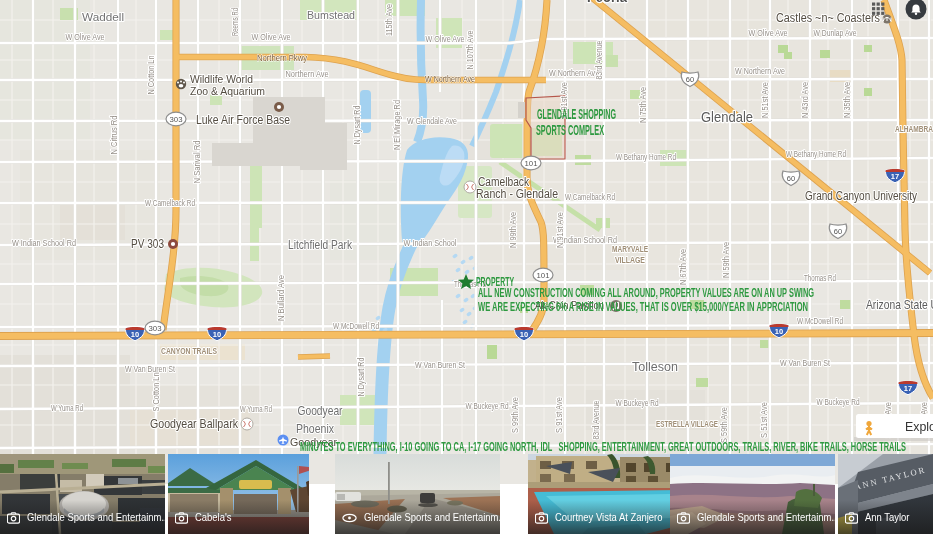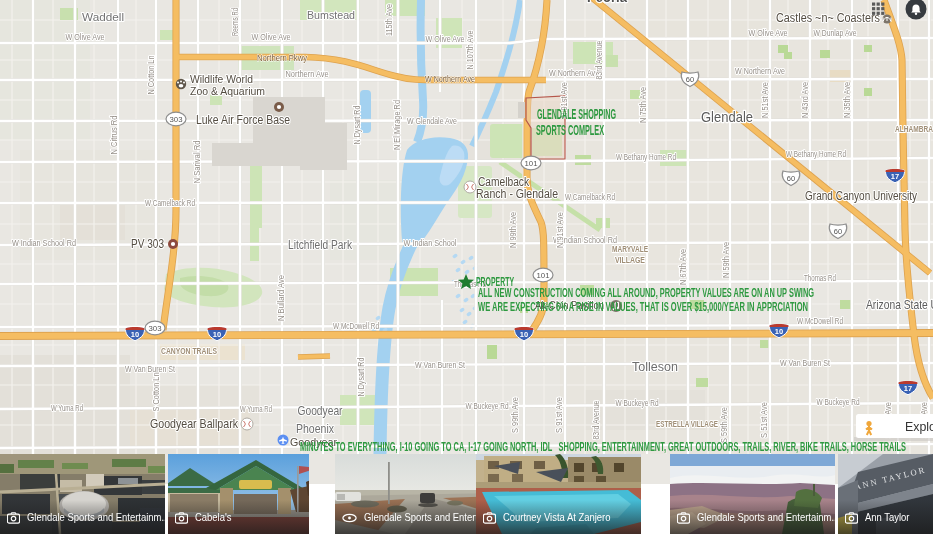--- a/index.html
+++ b/index.html
@@ -509,21 +509,21 @@
         <rect x="2" y="40" width="8" height="6" fill="#b8b8b4"></rect>
         <rect x="85" y="39" width="15" height="10" rx="2" fill="#3e3d3b"></rect>
         <ellipse cx="93" cy="51" rx="10" ry="2" fill="#52504a"></ellipse>
       </svg><div class="lab">
         <svg width="15" height="10" viewBox="0 0 17 11">
           <ellipse cx="8.5" cy="5.5" rx="7.5" ry="4.2" fill="none" stroke="#fff" stroke-width="1.4"></ellipse>
           <circle cx="8.5" cy="5.5" r="1.6" fill="#fff"></circle>
         </svg>
         <span>Glendale Sports and Entertainm...</span>
       </div></div>
-    <div class="tile" style="left:476px;width:164.5px"><svg width="165" height="80" viewBox="0 0 165 80">
+    <div class="tile" style="left:528px;width:164.5px"><svg width="165" height="80" viewBox="0 0 165 80">
         <rect width="165" height="80" fill="#c2b18c"></rect>
         <rect x="0" y="0" width="165" height="6" fill="#cdd6e0"></rect>
         <rect x="8" y="2" width="78" height="26" fill="#c0ae85"></rect>
         <rect x="12" y="7" width="11" height="8" fill="#6e5f45"></rect>
         <rect x="34" y="7" width="12" height="8" fill="#6e5f45"></rect>
         <rect x="58" y="7" width="11" height="8" fill="#6e5f45"></rect>
         <rect x="12" y="20" width="11" height="8" fill="#7a6a4e"></rect>
         <rect x="36" y="20" width="11" height="8" fill="#7a6a4e"></rect>
         <rect x="92" y="3" width="73" height="28" fill="#9a8a68"></rect>
         <rect x="98" y="9" width="10" height="9" fill="#52452c"></rect>

